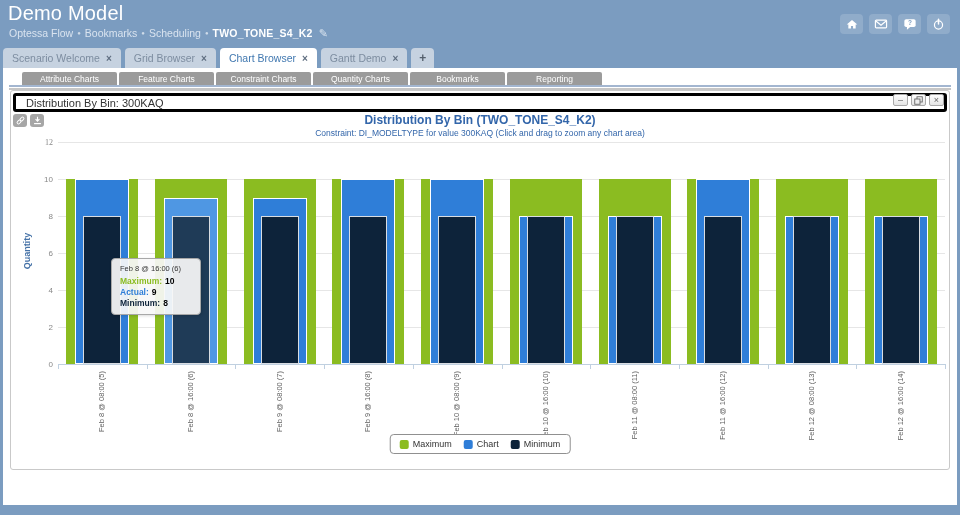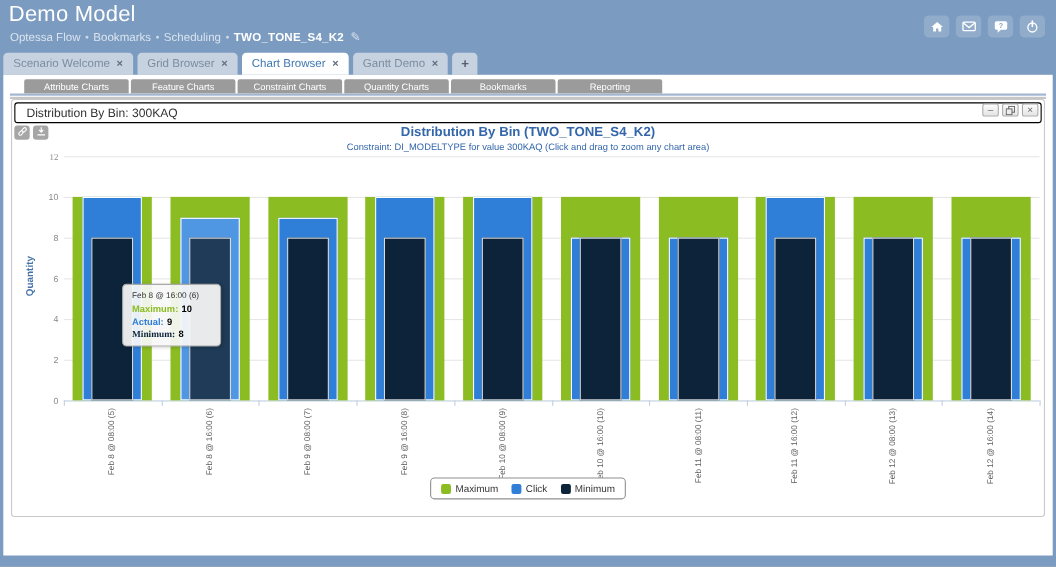--- a/index.html
+++ b/index.html
@@ -33,21 +33,21 @@
   .subtab-strip { position:absolute; left:19px; top:4px; display:flex; gap:2px; }
   .subtab { width:95px; height:13px; background:#9b9b9b; border-radius:2px 2px 0 0;
     color:#ffffff; font-size:8.5px; display:flex; align-items:center; justify-content:center; cursor:pointer; }
   .strip-line-blue { position:absolute; left:6px; top:17px; width:942px; height:2px; background:#a3b6d0; }
   .strip-line-gray { position:absolute; left:6px; top:20px; width:942px; height:2px; background:#c6c6c6; }
 
   
   .panel { position:absolute; left:10px; top:90px; width:940px; height:380px;
     background:#ffffff; border:1px solid #c9c9c9; border-radius:3px; }
   .panel-header { position:absolute; left:2px; top:2px; width:934px; height:19px;
-    border:1px solid #000000; border-radius:3px; background:#ffffff; display:flex; align-items:center; }
+    border:3px solid #000000; border-radius:3px; background:#ffffff; display:flex; align-items:center; }
   .panel-title { margin-left:10px; font-size:11px; color:#333333; }
   .win-btns { position:absolute; right:5px; top:3px; display:flex; gap:3px; }
   .win-btn { width:15px; height:12px; border:1px solid #a9a9a9; border-radius:2px;
     background:linear-gradient(#fdfdfd,#e4e4e4); color:#666; font-size:9px; line-height:9px;
     display:flex; align-items:center; justify-content:center; cursor:pointer; }
   .tool-btns { position:absolute; left:2px; top:23px; display:flex; gap:3px; }
   .tool-btn { width:14px; height:13px; background:#a6a6a6; border-radius:3px;
     display:flex; align-items:center; justify-content:center; cursor:pointer; }
 
   .chart-title { position:absolute; left:0; top:22px; width:100%; text-align:center;
@@ -260,31 +260,31 @@
         <div class="xlabel" style="left: 884.65px; top: 280px;">Feb 12 @ 16:00 (14)</div>
       </div>
 
     <div class="legend">
         <div class="legend-item">
           <span class="legend-swatch" style="background: rgb(139, 188, 33);"></span>
           <span class="legend-label">Maximum</span>
         </div>
         <div class="legend-item">
           <span class="legend-swatch" style="background: rgb(47, 126, 216);"></span>
-          <span class="legend-label">Click</span>
+          <span class="legend-label">Chart</span>
         </div>
         <div class="legend-item">
           <span class="legend-swatch" style="background: rgb(13, 35, 58);"></span>
           <span class="legend-label">Minimum</span>
         </div>
       </div>
 
     <div class="tooltip">
       <div class="t-title">Feb 8 @ 16:00 (6)</div>
       <div id="t-rows">
           <div class="t-row"><span class="t-label" style="color: rgb(139, 188, 33);">Maximum:</span><span class="t-val">10</span></div>
           <div class="t-row"><span class="t-label" style="color: rgb(47, 126, 216);">Actual:</span><span class="t-val">9</span></div>
-          <div class="t-row"><span class="t-label" style="color: rgb(13, 35, 58); font-family: Liberation Serif, serif;">Minimum:</span><span class="t-val">8</span></div>
+          <div class="t-row"><span class="t-label" style="color: rgb(13, 35, 58);">Minimum:</span><span class="t-val">8</span></div>
         </div>
     </div>
   </div>
 
 </div>
 
 </body></html>

